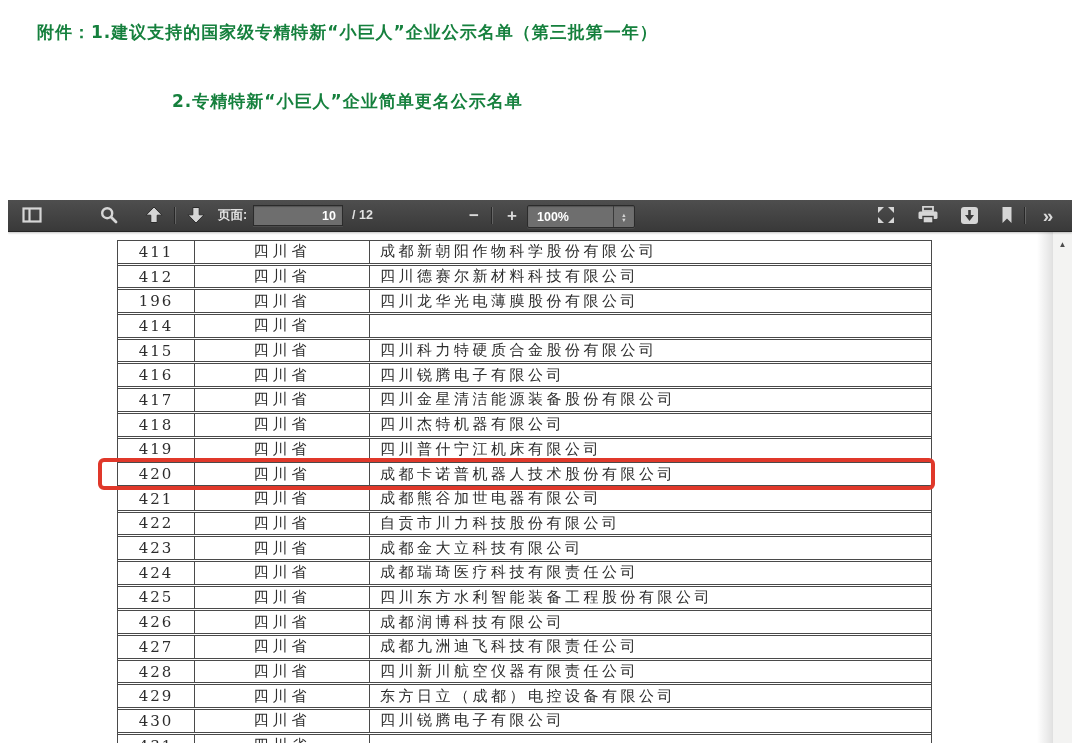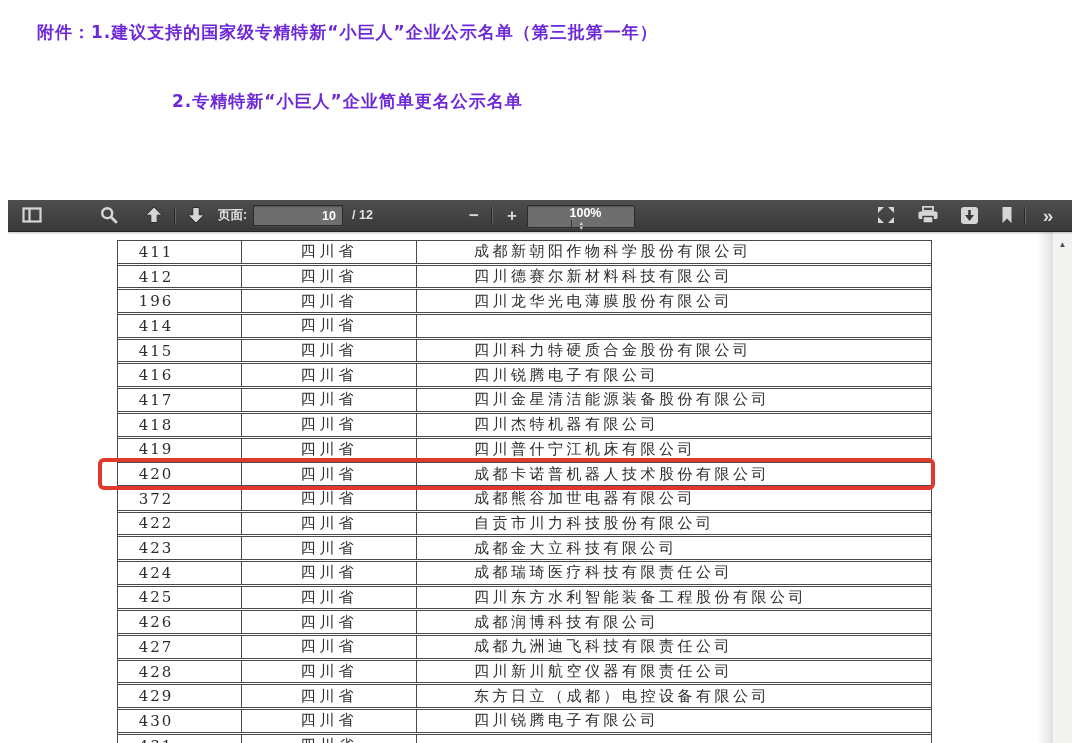--- a/index.html
+++ b/index.html
@@ -1,21 +1,21 @@
 <!DOCTYPE html>
 <html><head>
 <meta charset="utf-8">
 <style>
   html,body{margin:0;padding:0;}
   body{
     width:1080px;height:743px;position:relative;overflow:hidden;
     background:#ffffff;font-family:"Liberation Sans",sans-serif;
   }
   
-  .attach-line{position:absolute;font-weight:bold;color:#6d28d9;
+  .attach-line{position:absolute;font-weight:bold;color:#15803d;
     font-size:17px;letter-spacing:1px;white-space:nowrap;
     font-family:"DejaVu Sans","Liberation Sans",sans-serif;}
   .attach-line.l1{left:37px;top:21px;}
   .attach-line.l2{left:172px;top:90px;}
 
   
   .viewer{position:absolute;left:8px;top:200px;width:1064px;height:543px;
     overflow:hidden;background:#fbfbfa;}
   .toolbar{position:absolute;left:0;top:0;width:100%;height:31px;
     background:linear-gradient(#4e4e4e,#393939);
@@ -28,21 +28,21 @@
   .tlabel{position:absolute;top:0;height:31px;line-height:31px;
     font-size:12.5px;font-weight:bold;color:#e2e2e2;white-space:nowrap;}
   .page-input{position:absolute;left:245px;top:5px;width:76px;height:19px;
     background:#6e6e6e;border:1px solid #2b2b2b;border-radius:0;color:#ffffff;
     font-size:12.5px;font-weight:bold;text-align:right;padding:0 6px;
     box-shadow:inset 0 1px 1px rgba(0,0,0,.25),0 1px 0 rgba(255,255,255,.08);
     font-family:"Liberation Sans",sans-serif;}
   .zoom-select{position:absolute;left:519px;top:5px;width:106px;height:21px;
     background:#6e6e6e;border:1px solid #2b2b2b;border-radius:2px;
     box-shadow:inset 0 1px 1px rgba(0,0,0,.25),0 1px 0 rgba(255,255,255,.08);
-    display:flex;align-items:center;flex-direction:column;}
+    display:flex;align-items:center;}
   .zoom-select .zval{font-size:12.5px;font-weight:bold;color:#fff;padding-left:9px;flex:1;}
   .zoom-select .spin{width:20px;height:100%;border-left:1px solid #3a3a3a;
     display:flex;flex-direction:column;align-items:center;justify-content:center;
     font-size:6.5px;line-height:5px;color:#d6d6d6;}
   .glyph-btn{font-weight:bold;font-size:17px;color:#d9d9d9;line-height:1;}
   .more-glyph{font-size:19px;}
 
   
   .content{position:absolute;left:0;top:31px;width:100%;height:512px;
     background:#ffffff;overflow:hidden;}
@@ -51,21 +51,21 @@
   .scrollbar{position:absolute;right:0;top:0;width:19px;height:100%;
     background:#f3f3f2;border-left:1px solid #e0e0e0;}
   .scroll-up{position:absolute;top:9px;left:0;width:100%;text-align:center;
     font-size:8px;color:#4c4c4c;}
 
   
   .doc-table{position:absolute;left:109px;top:9px;width:813px;
     border-top:1px solid #4a4a4a;border-left:1px solid #4a4a4a;border-right:1px solid #4a4a4a;
     font-family:"DejaVu Serif","Liberation Serif",serif;}
   .trow{display:flex;height:24.7px;box-sizing:border-box;
-    border-bottom:3px double #4a4a4a;position:relative;background:#fff;gap:47px;}
+    border-bottom:3px double #4a4a4a;position:relative;background:#fff;}
   .tcell{box-sizing:border-box;display:flex;align-items:center;color:#2d2d2d;
     overflow:hidden;white-space:nowrap;}
   .tcell.num{width:76px;justify-content:center;font-size:15px;letter-spacing:2px;}
   .tcell.prov{width:176px;justify-content:center;font-size:15px;letter-spacing:4px;
     border-left:1px solid #4a4a4a;border-right:1px solid #4a4a4a;}
   .tcell.comp{flex:1;padding-left:10px;font-size:15px;letter-spacing:3.5px;}
   .trow.highlighted::after{content:"";position:absolute;left:-20px;right:-4px;
     top:-5px;bottom:-5px;border:4px solid #e0382a;border-radius:6px;
     z-index:3;pointer-events:none;}
 
@@ -219,21 +219,21 @@
           <div class="tcell num">419</div>
           <div class="tcell prov">四川省</div>
           <div class="tcell comp">四川普什宁江机床有限公司</div>
         </div>
         <div class="trow highlighted">
           <div class="tcell num">420</div>
           <div class="tcell prov">四川省</div>
           <div class="tcell comp">成都卡诺普机器人技术股份有限公司</div>
         </div>
         <div class="trow">
-          <div class="tcell num">372</div>
+          <div class="tcell num">421</div>
           <div class="tcell prov">四川省</div>
           <div class="tcell comp">成都熊谷加世电器有限公司</div>
         </div>
         <div class="trow">
           <div class="tcell num">422</div>
           <div class="tcell prov">四川省</div>
           <div class="tcell comp">自贡市川力科技股份有限公司</div>
         </div>
         <div class="trow">
           <div class="tcell num">423</div>

